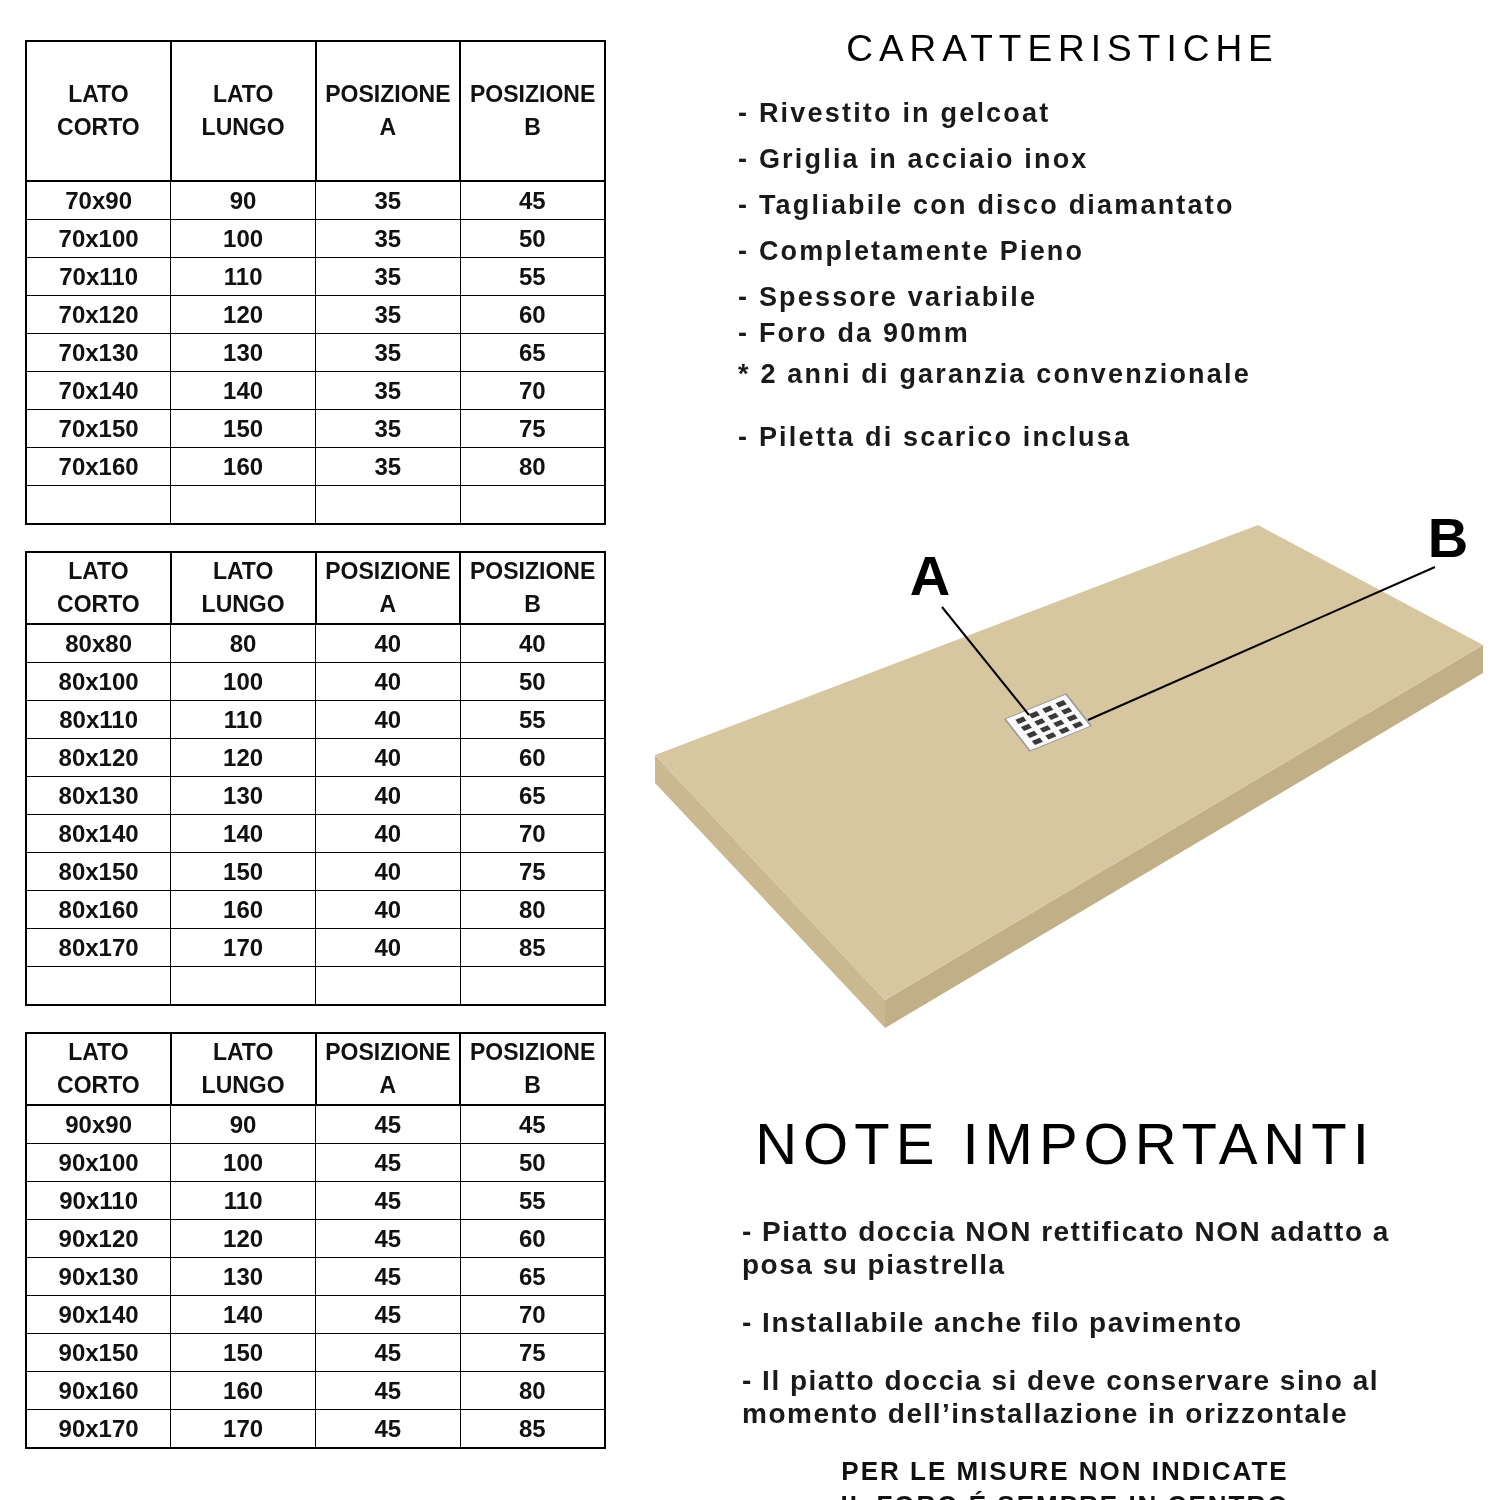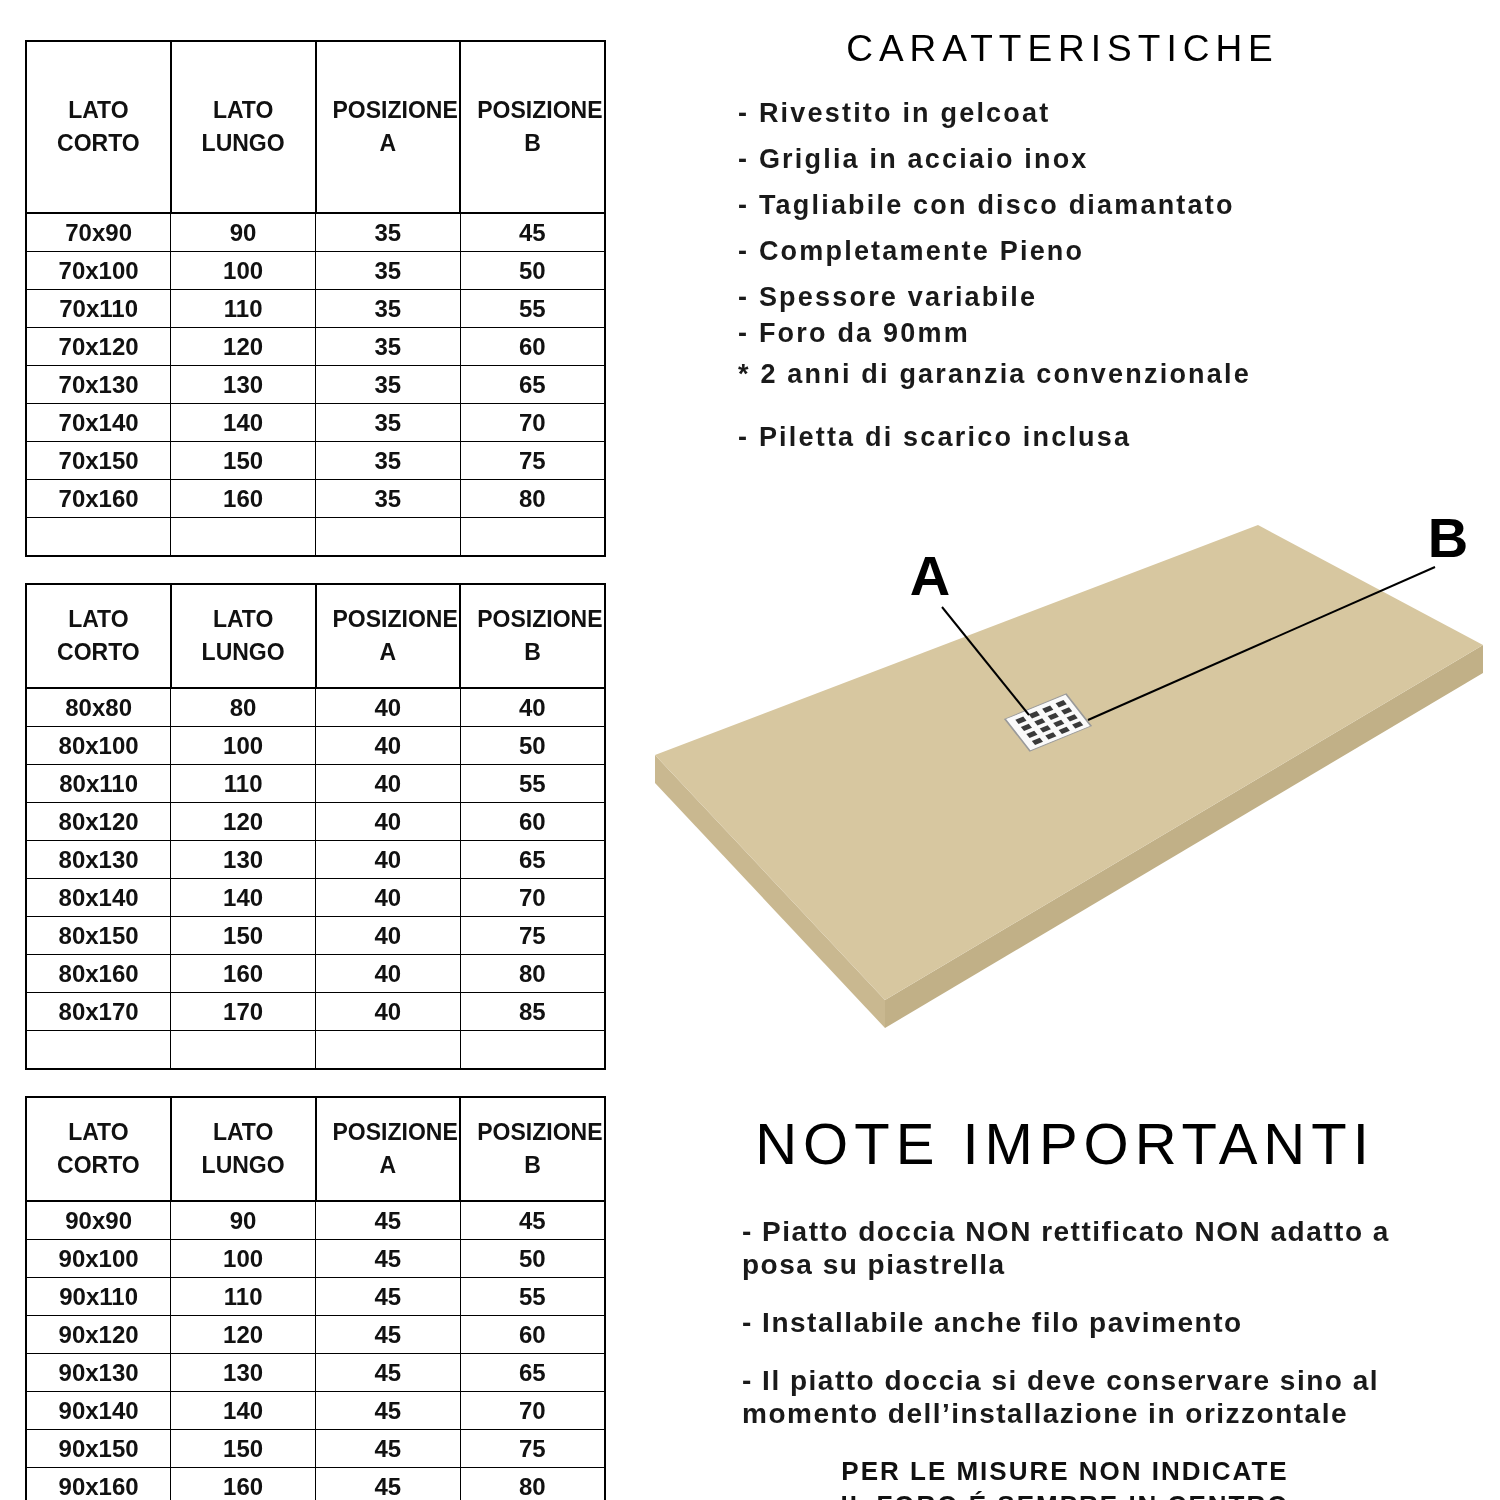--- a/index.html
+++ b/index.html
@@ -10,21 +10,21 @@
   }
 
   
   .tables-panel{position:absolute;left:25px;top:40px;width:581px;}
   .size-table{
     border-collapse:collapse;width:581px;table-layout:fixed;
     border:2px solid #000;margin-bottom:26px;
   }
   .size-table th{
     border:2px solid #000;font-size:23px;font-weight:bold;
-    white-space:pre-line;line-height:1.45;height:70px;padding:16px;text-align:center;color:#111;
+    white-space:pre-line;line-height:1.45;height:70px;padding:0;text-align:center;color:#111;
   }
   .tall-header th{height:138px;}
   .size-table td{
     border:1px solid #000;font-size:24px;font-weight:bold;
     text-align:center;height:37px;padding:0;color:#111;
   }
 
   
   .right-panel{position:absolute;left:630px;top:28px;width:865px;}
   .section-title{

